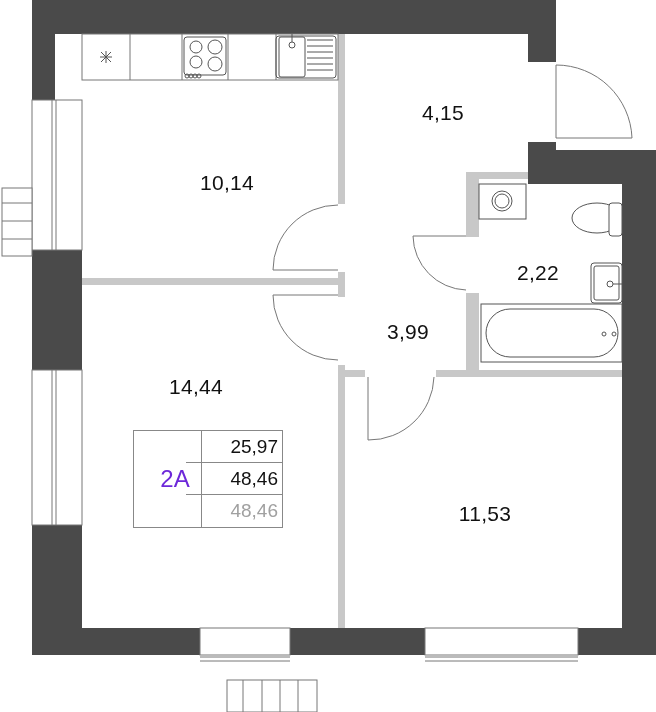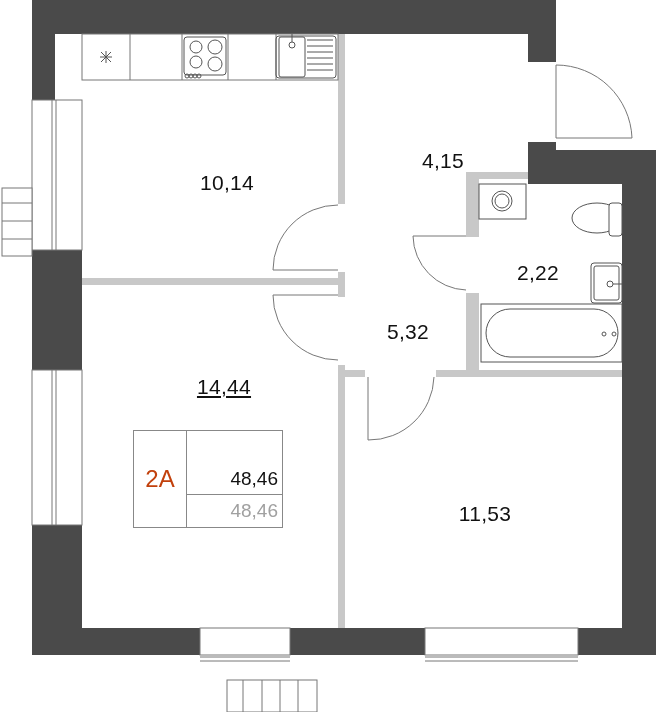--- a/index.html
+++ b/index.html
@@ -1,20 +1,20 @@
 <!DOCTYPE html>
 <html><head>
 <meta charset="utf-8">
 <style>
   html, body { margin:0; padding:0; background:#ffffff; }
   body { width:656px; height:712px; position:relative; overflow:hidden; font-family:"Liberation Sans", sans-serif; }
   .plan { position:absolute; left:0; top:0; width:656px; height:712px; }
   .room-label { position:absolute; font-size:21px; color:#111; transform:translate(-50%,-50%); white-space:nowrap; letter-spacing:0.3px; }
   .info-box { position:absolute; left:133px; top:430px; width:150px; height:98px; border:1px solid #888; box-sizing:border-box; background:#fff; }
-  .info-type { position:absolute; left:0; top:0; width:52px; height:96px; border-right:1px solid #888; display:flex; align-items:center; justify-content:center; font-size:24px; color:#c2410c; }
+  .info-type { position:absolute; left:15px; top:0; width:52px; height:96px; border-right:1px solid #888; display:flex; align-items:center; justify-content:center; font-size:24px; color:#6d28d9; }
   .info-row { position:absolute; left:52px; width:96px; height:32px; display:flex; align-items:center; justify-content:flex-end; padding-right:4px; box-sizing:border-box; font-size:19px; color:#111; }
   .info-row.r1 { top:0; border-bottom:1px solid #888; }
   .info-row.r2 { top:32px; border-bottom:1px solid #888; }
   .info-row.r3 { top:64px; color:#a0a0a0; }
 </style>
 </head>
 <body>
 
 <div class="plan">
   <svg width="656" height="712" viewBox="0 0 656 712">
@@ -165,24 +165,25 @@
     </g>
     <g stroke="#555" fill="#fff" stroke-width="1">
       <rect x="481" y="304" width="141" height="58"></rect>
       <rect x="486" y="309" width="132" height="48" rx="24"></rect>
       <circle cx="604" cy="334" r="2"></circle>
       <circle cx="614" cy="334" r="2"></circle>
     </g>
   </svg>
 
   <div class="room-label" style="left:206px; top:183px;margin-left:21px;">10,14</div>
-  <div class="room-label" style="left:443px; top:113px;margin-top:48px;">4,15</div>
+  <div class="room-label" style="left:443px; top:113px;">4,15</div>
   <div class="room-label" style="left:538px; top:273px;">2,22</div>
-  <div class="room-label" style="left:408px; top:332px;">5,32</div>
-  <div class="room-label" style="left:224px; top:387px;text-decoration:underline;">14,44</div>
+  <div class="room-label" style="left:408px; top:332px;">3,99</div>
+  <div class="room-label" style="left:196px; top:387px;">14,44</div>
   <div class="room-label" style="left:485px; top:514px;">11,53</div>
 
   <div class="info-box">
     <div class="info-type">2A</div>
+    <div class="info-row r1">25,97</div>
     <div class="info-row r2">48,46</div>
     <div class="info-row r3">48,46</div>
   </div>
 </div>
 
 </body></html>

